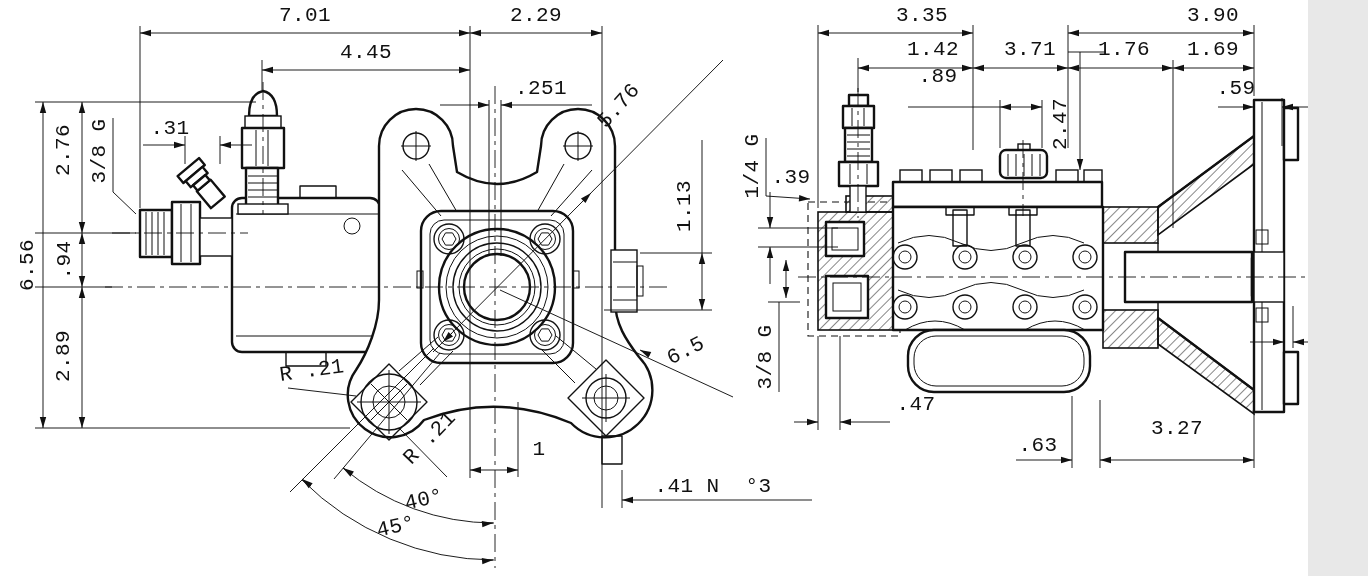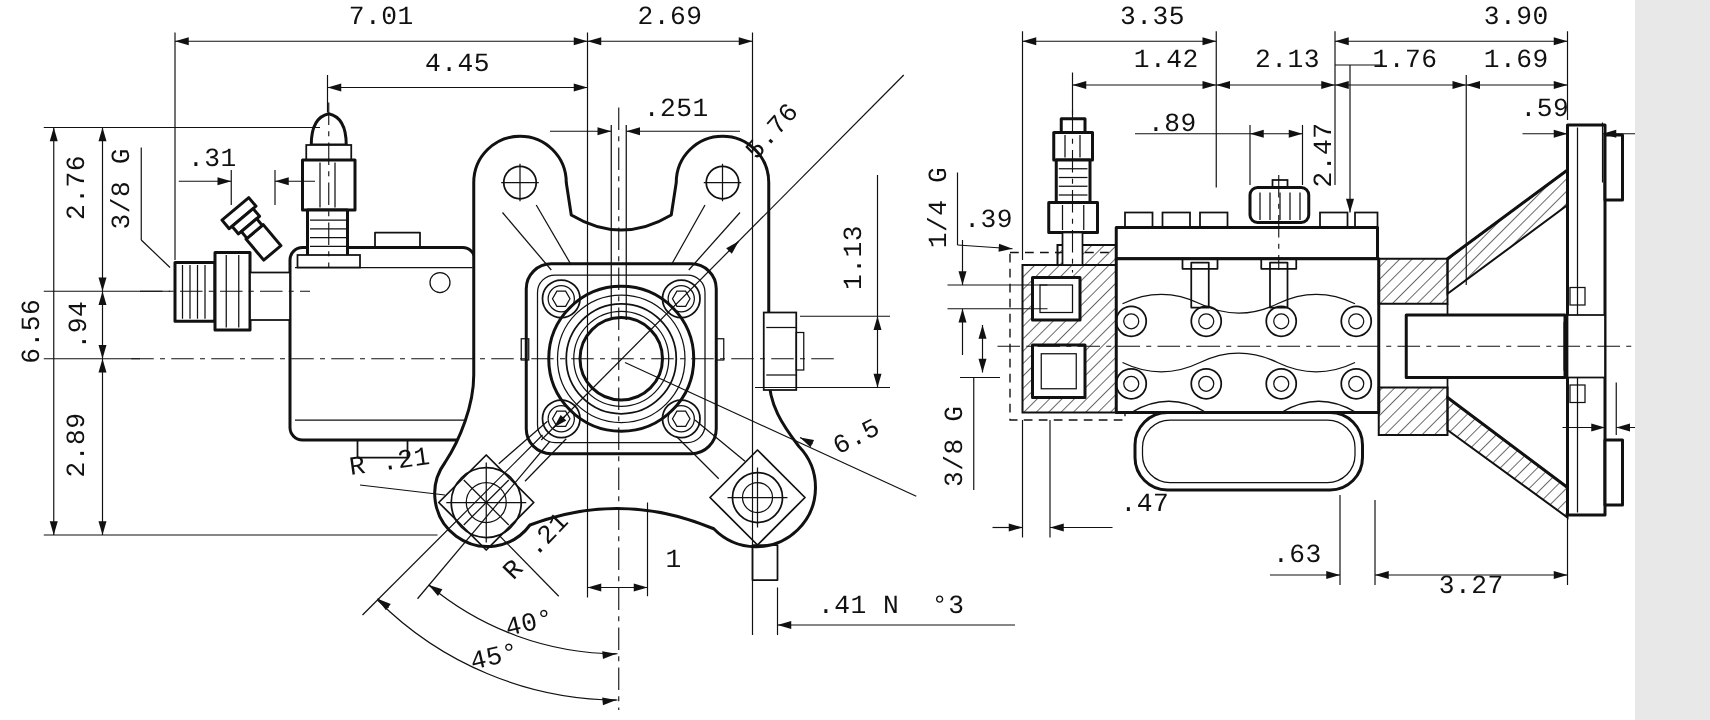--- a/index.html
+++ b/index.html
@@ -336,21 +336,21 @@
     <line x1="794" y1="422" x2="818" y2="422" class="d" marker-end="url(#a)"></line>
     <line x1="840" y1="422" x2="890" y2="422" class="d" marker-start="url(#a)"></line>
     <line x1="1016" y1="460" x2="1072" y2="460" class="d" marker-end="url(#a)"></line>
     <line x1="1100" y1="460" x2="1254" y2="460" class="d" marker-start="url(#a)" marker-end="url(#a)"></line>
     <line x1="1250" y1="342" x2="1284" y2="342" class="d" marker-end="url(#a)"></line>
     <line x1="1293" y1="342" x2="1356" y2="342" class="d" marker-start="url(#a)"></line>
   </g>
 </svg>
 
 <span class="dim" style="left:305px;top:15px">7.01</span>
-<span class="dim" style="left:536px;top:15px">2.69</span>
+<span class="dim" style="left:536px;top:15px">2.29</span>
 <span class="dim" style="left:366px;top:52px">4.45</span>
 <span class="dim" style="left:541px;top:88px">.251</span>
 <span class="dim r48" style="left:619px;top:106px">5.76</span>
 <span class="dim v" style="left:63px;top:150px">2.76</span>
 <span class="dim v" style="left:99px;top:151px">3/8 G</span>
 <span class="dim" style="left:170px;top:128px">.31</span>
 <span class="dim v" style="left:27px;top:265px">6.56</span>
 <span class="dim v" style="left:64px;top:260px">.94</span>
 <span class="dim v" style="left:63px;top:356px">2.89</span>
 <span class="dim v" style="left:684px;top:206px">1.13</span>
@@ -358,27 +358,27 @@
 <span class="dim r8" style="left:312px;top:371px">R .21</span>
 <span class="dim r46" style="left:430px;top:438px">R .21</span>
 <span class="dim r13" style="left:424px;top:500px">40°</span>
 <span class="dim r13" style="left:396px;top:527px">45°</span>
 <span class="dim" style="left:539px;top:449px">1</span>
 <span class="dim" style="left:713px;top:486px">.41 N  °3</span>
 
 <span class="dim" style="left:922px;top:15px">3.35</span>
 <span class="dim" style="left:1213px;top:15px">3.90</span>
 <span class="dim" style="left:933px;top:49px">1.42</span>
-<span class="dim" style="left:1030px;top:49px">2.13</span>
+<span class="dim" style="left:1030px;top:49px">3.71</span>
 <span class="dim" style="left:1124px;top:49px">1.76</span>
 <span class="dim" style="left:1213px;top:49px">1.69</span>
-<span class="dim" style="left:938px;top:100px">.89</span>
+<span class="dim" style="left:938px;top:76px">.89</span>
 <span class="dim" style="left:1236px;top:88px">.59</span>
 <span class="dim v" style="left:1060px;top:124px">2.47</span>
 <span class="dim v" style="left:752px;top:166px">1/4 G</span>
 <span class="dim" style="left:791px;top:177px">.39</span>
 <span class="dim v" style="left:765px;top:357px">3/8 G</span>
 <span class="dim" style="left:916px;top:404px">.47</span>
 <span class="dim" style="left:1038px;top:445px">.63</span>
-<span class="dim" style="left:1177px;top:470px">3.27</span>
+<span class="dim" style="left:1177px;top:428px">3.27</span>
 <span class="dim" style="left:1328px;top:321px">.18</span>
 
 </div>
 
 </body></html>

